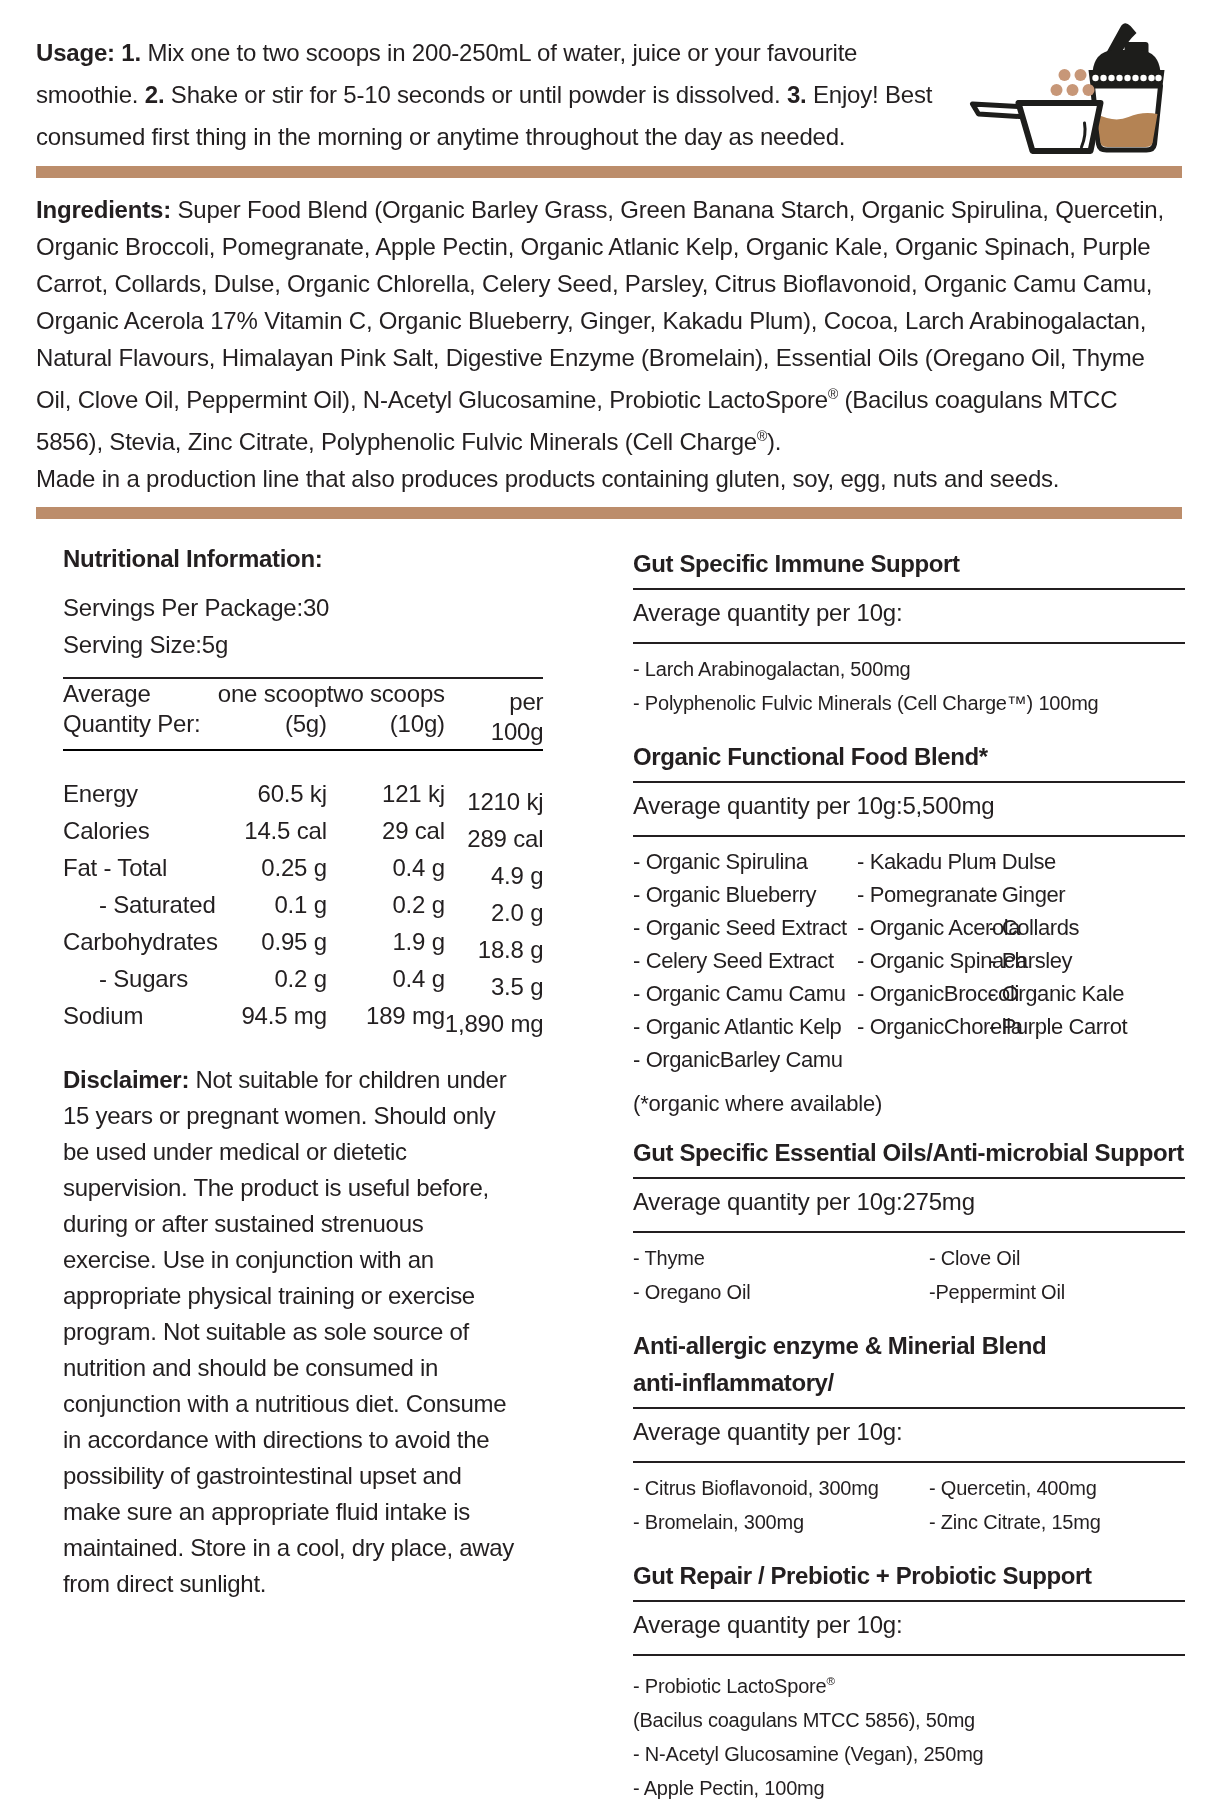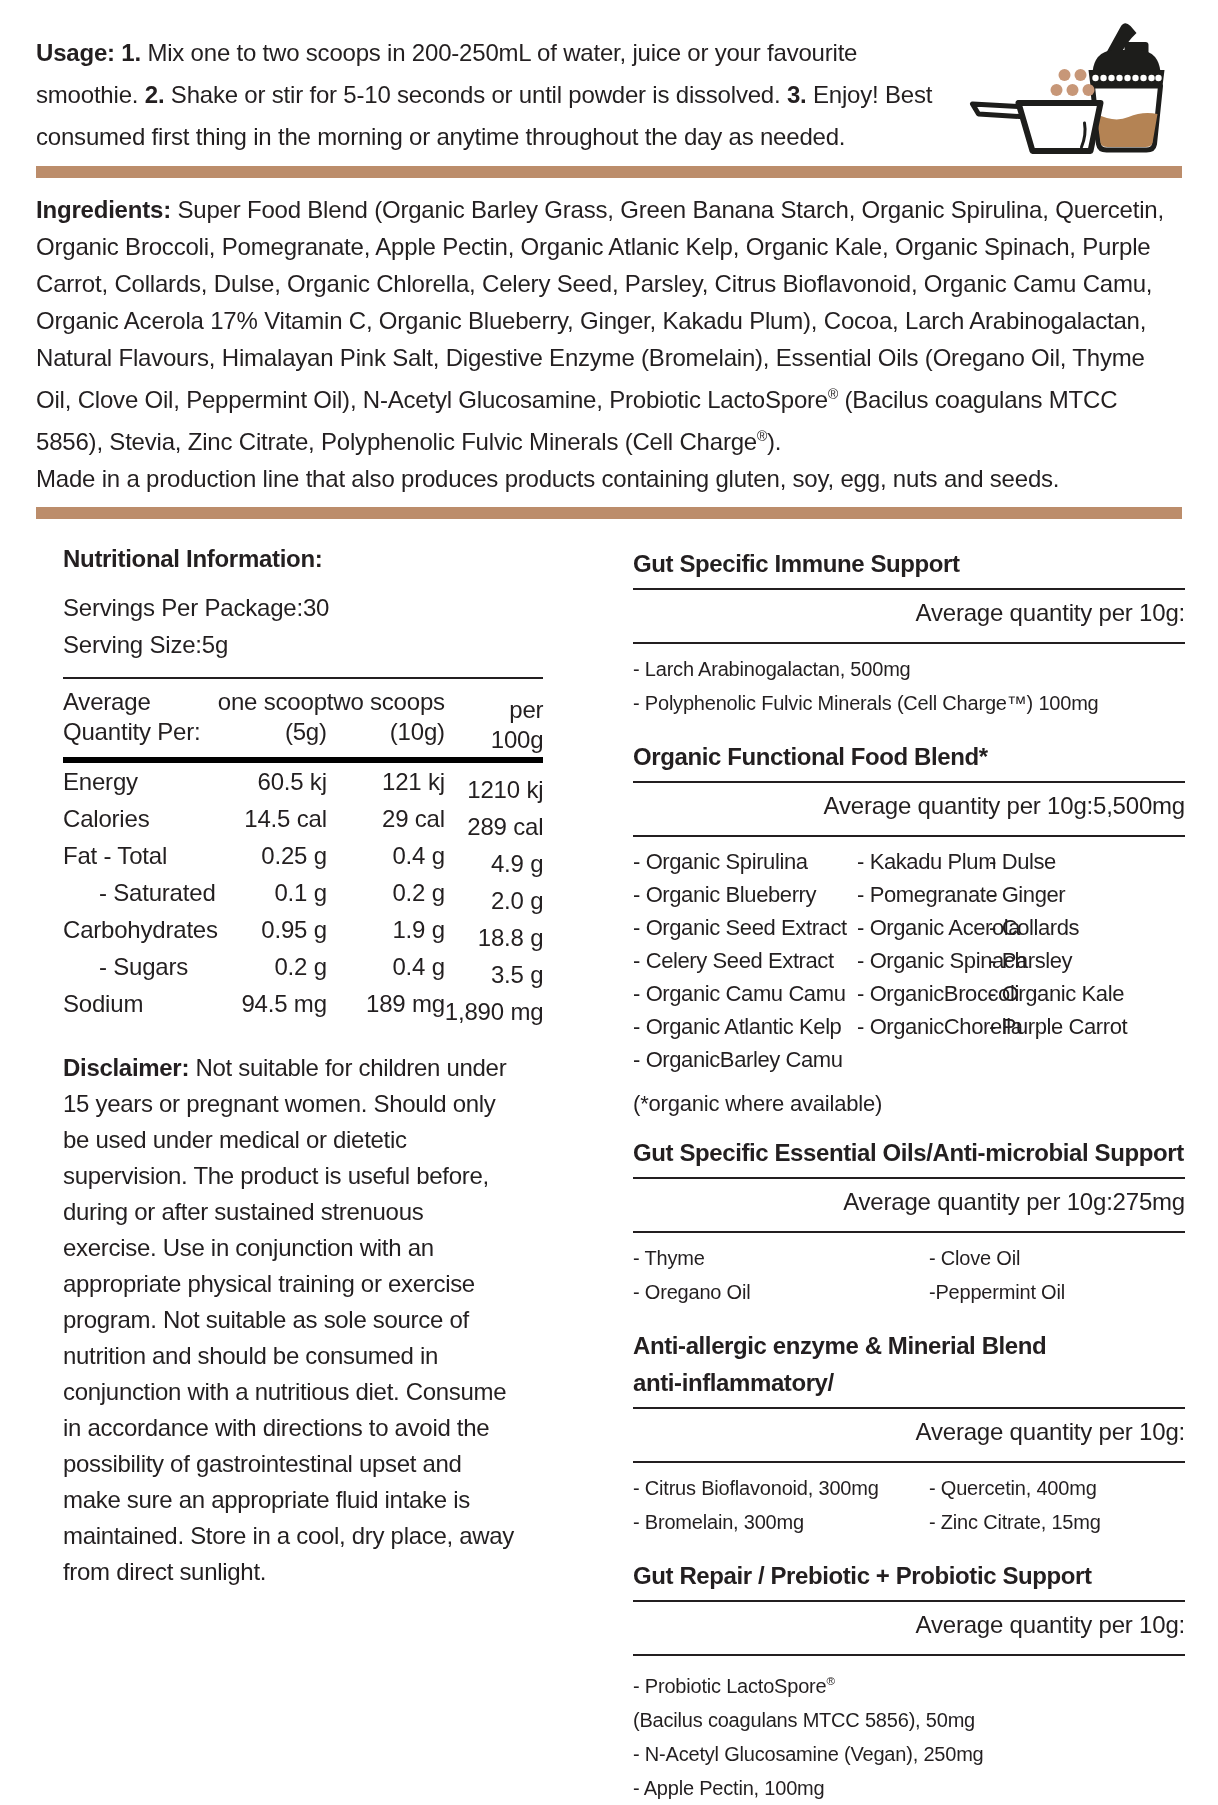--- a/index.html
+++ b/index.html
@@ -21,36 +21,36 @@
   
   .columns{display:flex;margin-top:2px;}
   .left-col{flex:0 0 auto;width:480px;box-sizing:border-box;padding-left:27px;}
   .right-col{flex:0 0 auto;width:552px;margin-left:117px;}
   
   .nut-title{font-size:24px;font-weight:bold;margin:24px 0 16px 0;letter-spacing:-0.3px;}
   .serv-row{display:flex;justify-content:flex-start;font-size:24px;line-height:37px;}
   .nut-table{width:100%;border-collapse:collapse;margin-top:14px;font-size:24px;}
   .nut-table col.cl{width:43%;} .nut-table col.c1{width:19%;}
   .nut-table col.c2{width:22%;} .nut-table col.c3w{width:16%;}
-  .nut-table thead td{border-top:2px solid #231f20;border-bottom:6px solid #000000;
-    padding:8px 0 10px 0;vertical-align:top;line-height:30px;}
+  .nut-table thead td{border-top:2px solid #231f20;border-bottom:2px solid #000000;
+    padding:0 0 10px 0;vertical-align:top;line-height:30px;}
   .nut-table tbody td{padding:4px 0;line-height:29px;}
-  .nut-table tbody tr:first-child td{padding-top:4px;}
+  .nut-table tbody tr:first-child td{padding-top:28px;}
   .c-num{text-align:right;white-space:nowrap;}
   .c-label{text-align:left;white-space:nowrap;}
   .c-label.indent{padding-left:36px;}
   .shift-down{position:relative;top:8px;display:inline-block;}
   td.c3 .shift-down div{text-align:right;}
   .disclaimer{font-size:24px;line-height:36px;margin:28px 0 0 0;letter-spacing:-0.3px;}
   
   .section{margin-top:14px;}
   .section:first-child{margin-top:24px;}
   .sec-heading{font-size:24px;font-weight:bold;line-height:37px;white-space:nowrap;letter-spacing:-0.4px;}
   .rule{border-top:2px solid #231f20;margin-top:6px;}
-  .avg-row{display:flex;justify-content:flex-end;font-size:24px;line-height:30px;padding:8px 0;}
+  .avg-row{display:flex;justify-content:flex-start;font-size:24px;line-height:30px;padding:8px 0;}
   .items-grid{display:grid;padding:8px 0 4px 0;font-size:20px;line-height:34px;}
   .cols-1{grid-template-columns:1fr;}
   .cols-2{grid-template-columns:296px 1fr;}
   .cols-3{grid-template-columns:224px 132px 1fr;font-size:22px;letter-spacing:-0.4px;line-height:33px;}
   .item{white-space:nowrap;}
   .footnote{font-size:22px;line-height:32px;margin:8px 0 4px 0;}
   sup{font-size:58%;}
   b{font-weight:bold;}
 </style>
 </head>

